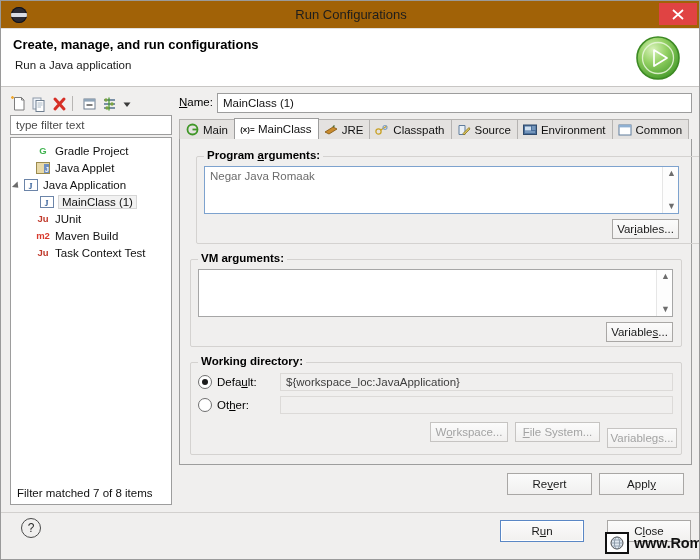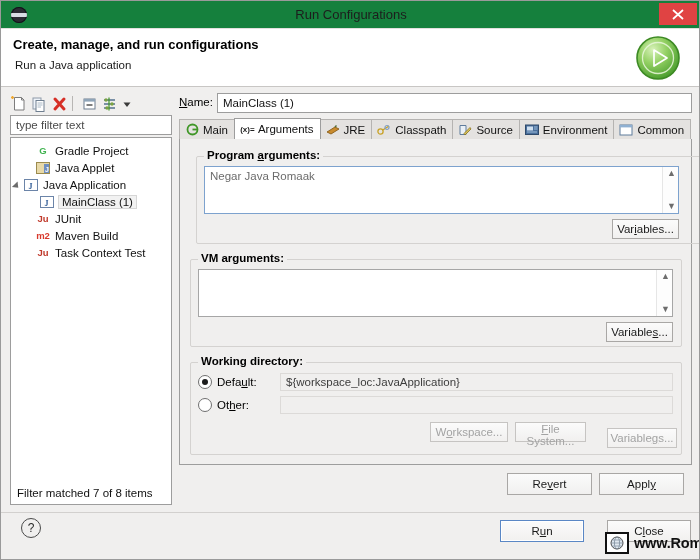--- a/index.html
+++ b/index.html
@@ -19,21 +19,21 @@
     overflow: hidden;
     box-sizing: border-box;
     border: 1px solid #9a9a9a;
   }
 
   
   .titlebar {
     position: absolute;
     left: 0; top: 0;
     width: 700px; height: 28px;
-    background: #15803d;
+    background: #a16207;
     border-bottom: 1px solid #e2e0de;
     box-sizing: border-box;
   }
   .app-icon {
     position: absolute;
     left: 10px; top: 6px;
     width: 16px; height: 16px;
     border-radius: 50%;
     background: #2b2b33;
     box-shadow: inset 0 0 0 1px #12121a;
@@ -600,21 +600,21 @@
           <svg width="13" height="13" viewBox="0 0 13 13" style="position:absolute;left:1px;top:0;">
             <circle cx="6.5" cy="6.5" r="5" fill="none" stroke="#3f9626" stroke-width="1.8"></circle>
             <path d="M6.5 6.5 h5" stroke="#3f9626" stroke-width="1.8"></path>
           </svg>
         </span>
         <span>Main</span>
       </div>
 
       <div class="tab active">
         <span class="tab-ico" style="color:#222;font-size:8px;font-weight:bold;">(x)=</span>
-        <span>Arguments</span>
+        <span>MainClass</span>
       </div>
 
       <div class="tab">
         <span class="tab-ico">
           <svg width="14" height="12" viewBox="0 0 14 12" style="position:absolute;left:0;top:1px;">
             <path d="M1 8 L9 3 L13 5 L5 10 Z" fill="#c98b2d" stroke="#8a5d16" stroke-width="0.9"></path>
             <path d="M9 3 L10.5 1.5" stroke="#4f6f3a" stroke-width="1.4"></path>
           </svg>
         </span>
         <span>JRE</span>
@@ -705,21 +705,21 @@
         </div>
         <div class="ro-field" style="left:90px; top:18px; width:393px;">${workspace_loc:JavaApplication}</div>
 
         <div class="radio-row" style="left:8px; top:41px;">
           <span class="radio"></span>
           <span>Ot<u style="text-decoration:underline;">h</u>er:</span>
         </div>
         <div class="ro-field" style="left:90px; top:41px; width:393px;"></div>
 
         <button class="btn disabled" style="position:absolute; left:240px; top:67px; width:78px; height:20px;">W<u>o</u>rkspace...</button>
-        <button class="btn disabled" style="position:absolute; left:325px; top:67px; width:71px; height:20px;"><u>F</u>ile System...</button>
+        <button class="btn disabled" style="position:absolute; left:325px; top:67px; width:85px; height:20px;"><u>F</u>ile System...</button>
         <button class="btn disabled" style="position:absolute; left:417px; top:67px; width:70px; height:20px;margin-top:6px;">Variable<u>g</u>s...</button>
       </div>
 
     </div>
 
     <button class="btn" style="position:absolute; left:328px; top:380px; width:85px; height:22px;">Re<u>v</u>ert</button>
     <button class="btn" style="position:absolute; left:420px; top:380px; width:85px; height:22px;">Appl<u>y</u></button>
   </div>
 
   <div class="bottom-sep"></div>

